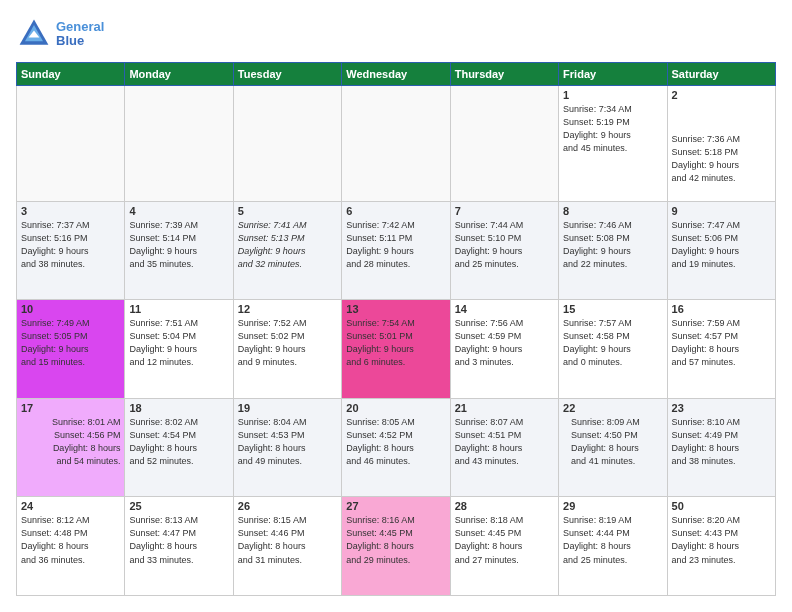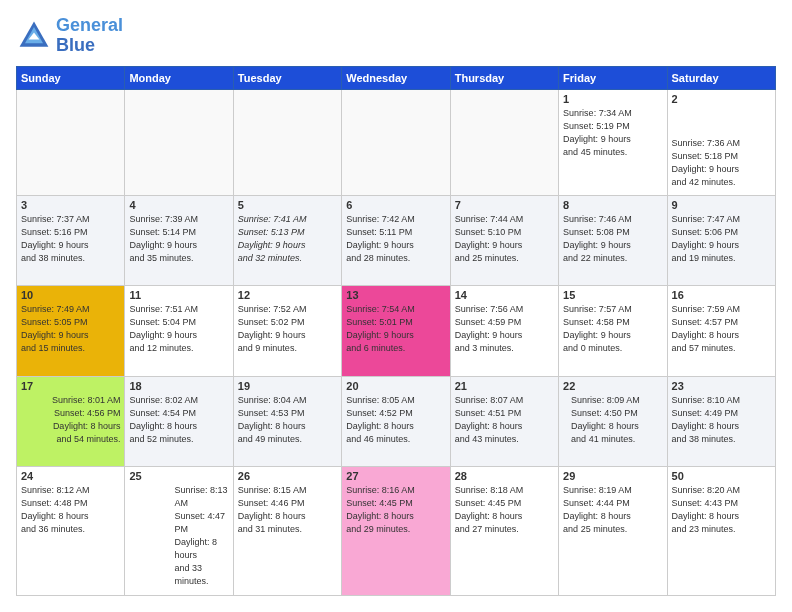--- a/index.html
+++ b/index.html
@@ -22,21 +22,21 @@
       justify-content: space-between;
       align-items: flex-start;
       margin-bottom: 10px;
     }
     .logo {
       display: flex;
       align-items: center;
       gap: 4px;
     }
     .logo-text {
-      font-size: 18px;
+      font-size: 13px;
       font-weight: bold;
       color: #333;
       line-height: 1.1;
     }
     .logo-text span {
       color: #4a90d9;
     }
     .logo-icon {
       width: 36px;
       height: 36px;
@@ -54,21 +54,21 @@
       color: #555;
     }
     .calendar {
       flex: 1;
       border: 1px solid #ccc;
       border-collapse: collapse;
       width: 100%;
       table-layout: fixed;
     }
     .calendar th {
-      background: #1d4ed8;
+      background: #15803d;
       color: #fff;
       font-size: 11px;
       font-weight: bold;
       padding: 5px 4px;
       text-align: left;
       border: 1px solid #2a5eaf;
     }
     .calendar td {
       border: 1px solid #ccc;
       vertical-align: top;
@@ -200,21 +200,21 @@
           </td>
           <td style="background: rgb(242, 244, 248);">
             <span class="day-num">9</span>
             <div class="day-info" style="white-space: pre-line;">Sunrise: 7:47 AM
 Sunset: 5:06 PM
 Daylight: 9 hours
 and 19 minutes.</div>
           </td>
         </tr>
         <tr>
-          <td style="background: #eab308;">
+          <td style="background: #d946ef;">
             <span class="day-num">10</span>
             <div class="day-info" style="white-space: pre-line;">Sunrise: 7:49 AM
 Sunset: 5:05 PM
 Daylight: 9 hours
 and 15 minutes.</div>
           </td>
           <td style="background: rgb(255, 255, 255);">
             <span class="day-num">11</span>
             <div class="day-info" style="white-space: pre-line;">Sunrise: 7:51 AM
 Sunset: 5:04 PM
@@ -251,21 +251,21 @@
           </td>
           <td style="background: rgb(255, 255, 255);">
             <span class="day-num">16</span>
             <div class="day-info" style="white-space: pre-line;">Sunrise: 7:59 AM
 Sunset: 4:57 PM
 Daylight: 8 hours
 and 57 minutes.</div>
           </td>
         </tr>
         <tr>
-          <td style="background: #bef264;">
+          <td style="background: #f0abfc;">
             <span class="day-num">17</span>
             <div class="day-info" style="white-space: pre-line; text-align: right;">Sunrise: 8:01 AM
 Sunset: 4:56 PM
 Daylight: 8 hours
 and 54 minutes.</div>
           </td>
           <td style="background: rgb(242, 244, 248);">
             <span class="day-num">18</span>
             <div class="day-info" style="white-space: pre-line;">Sunrise: 8:02 AM
 Sunset: 4:54 PM
@@ -311,21 +311,21 @@
         <tr>
           <td style="background: rgb(255, 255, 255);">
             <span class="day-num">24</span>
             <div class="day-info" style="white-space: pre-line;">Sunrise: 8:12 AM
 Sunset: 4:48 PM
 Daylight: 8 hours
 and 36 minutes.</div>
           </td>
           <td style="background: rgb(255, 255, 255);">
             <span class="day-num">25</span>
-            <div class="day-info" style="white-space: pre-line; margin-left: 45px;">Sunrise: 8:13 AM
+            <div class="day-info" style="white-space: pre-line;">Sunrise: 8:13 AM
 Sunset: 4:47 PM
 Daylight: 8 hours
 and 33 minutes.</div>
           </td>
           <td style="background: rgb(255, 255, 255);">
             <span class="day-num">26</span>
             <div class="day-info" style="white-space: pre-line;">Sunrise: 8:15 AM
 Sunset: 4:46 PM
 Daylight: 8 hours
 and 31 minutes.</div>

